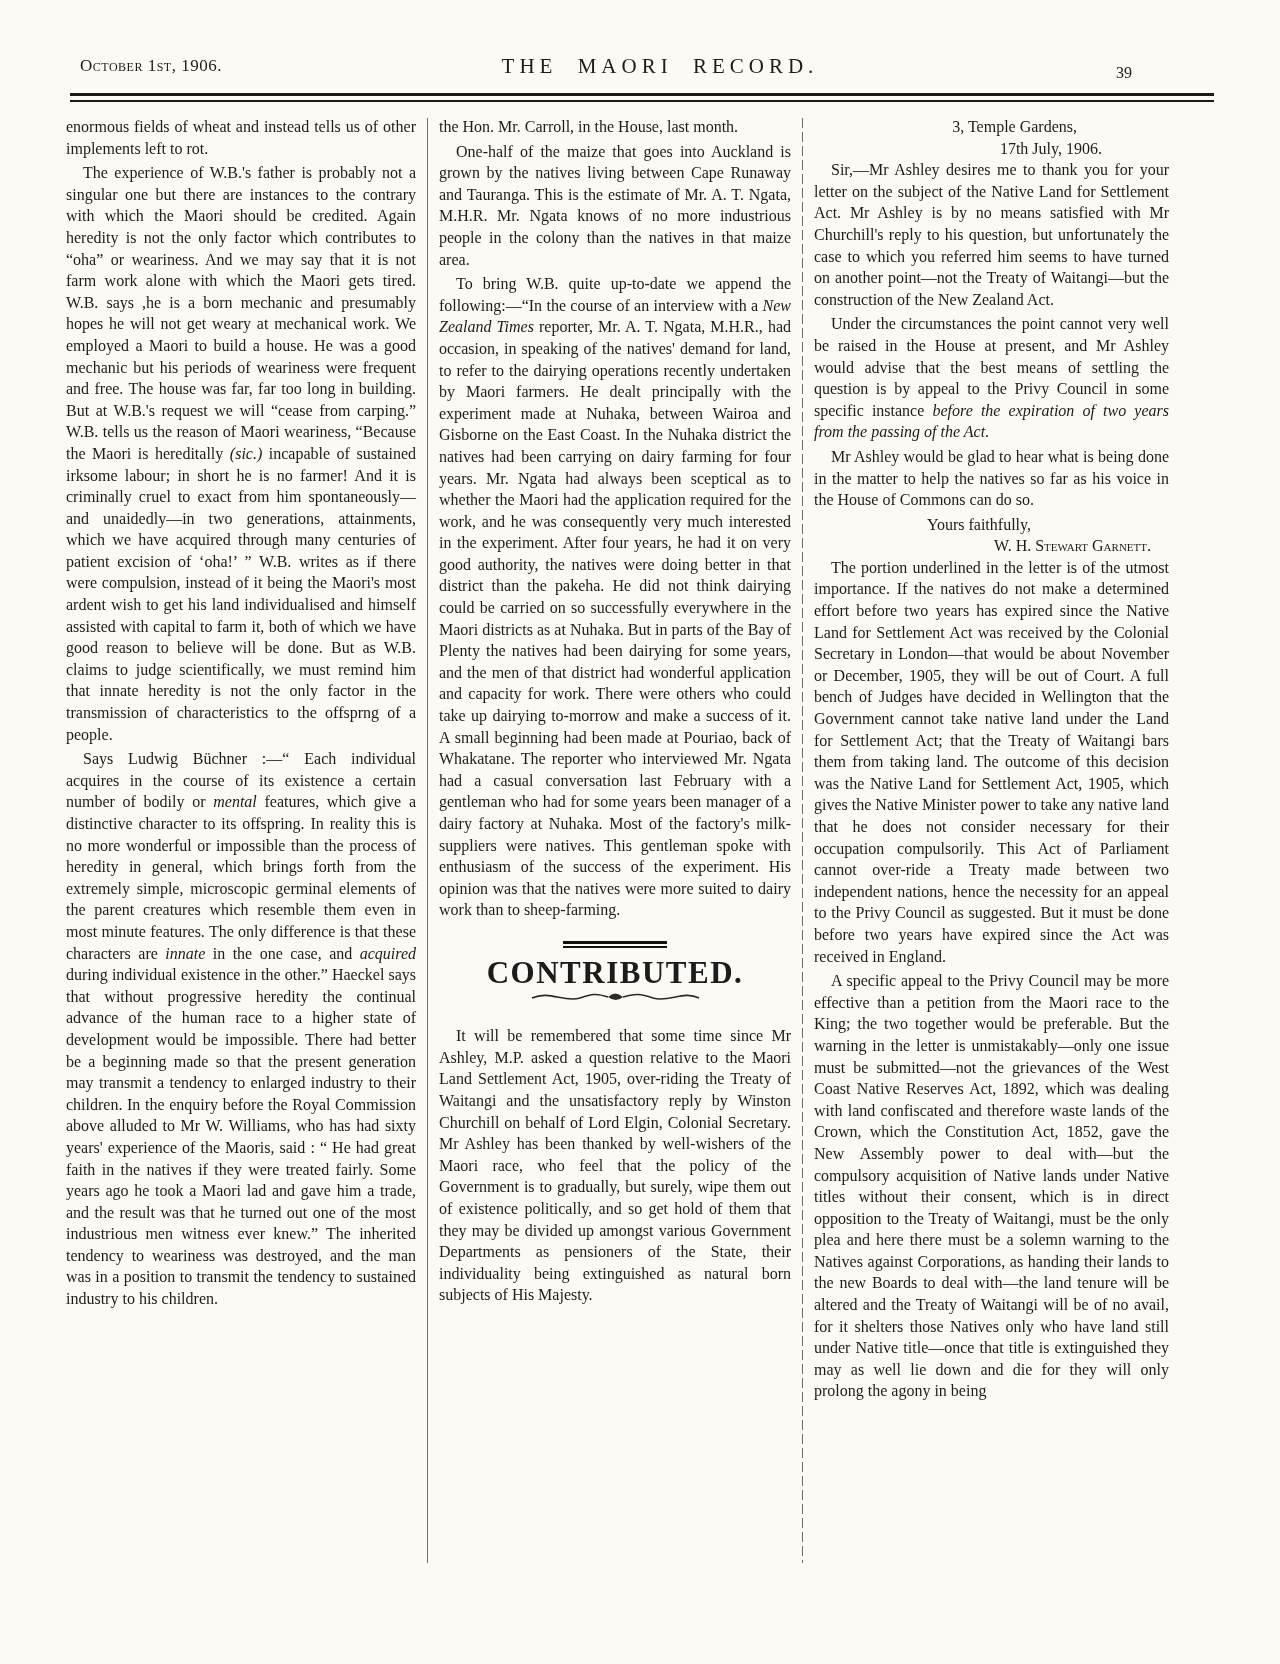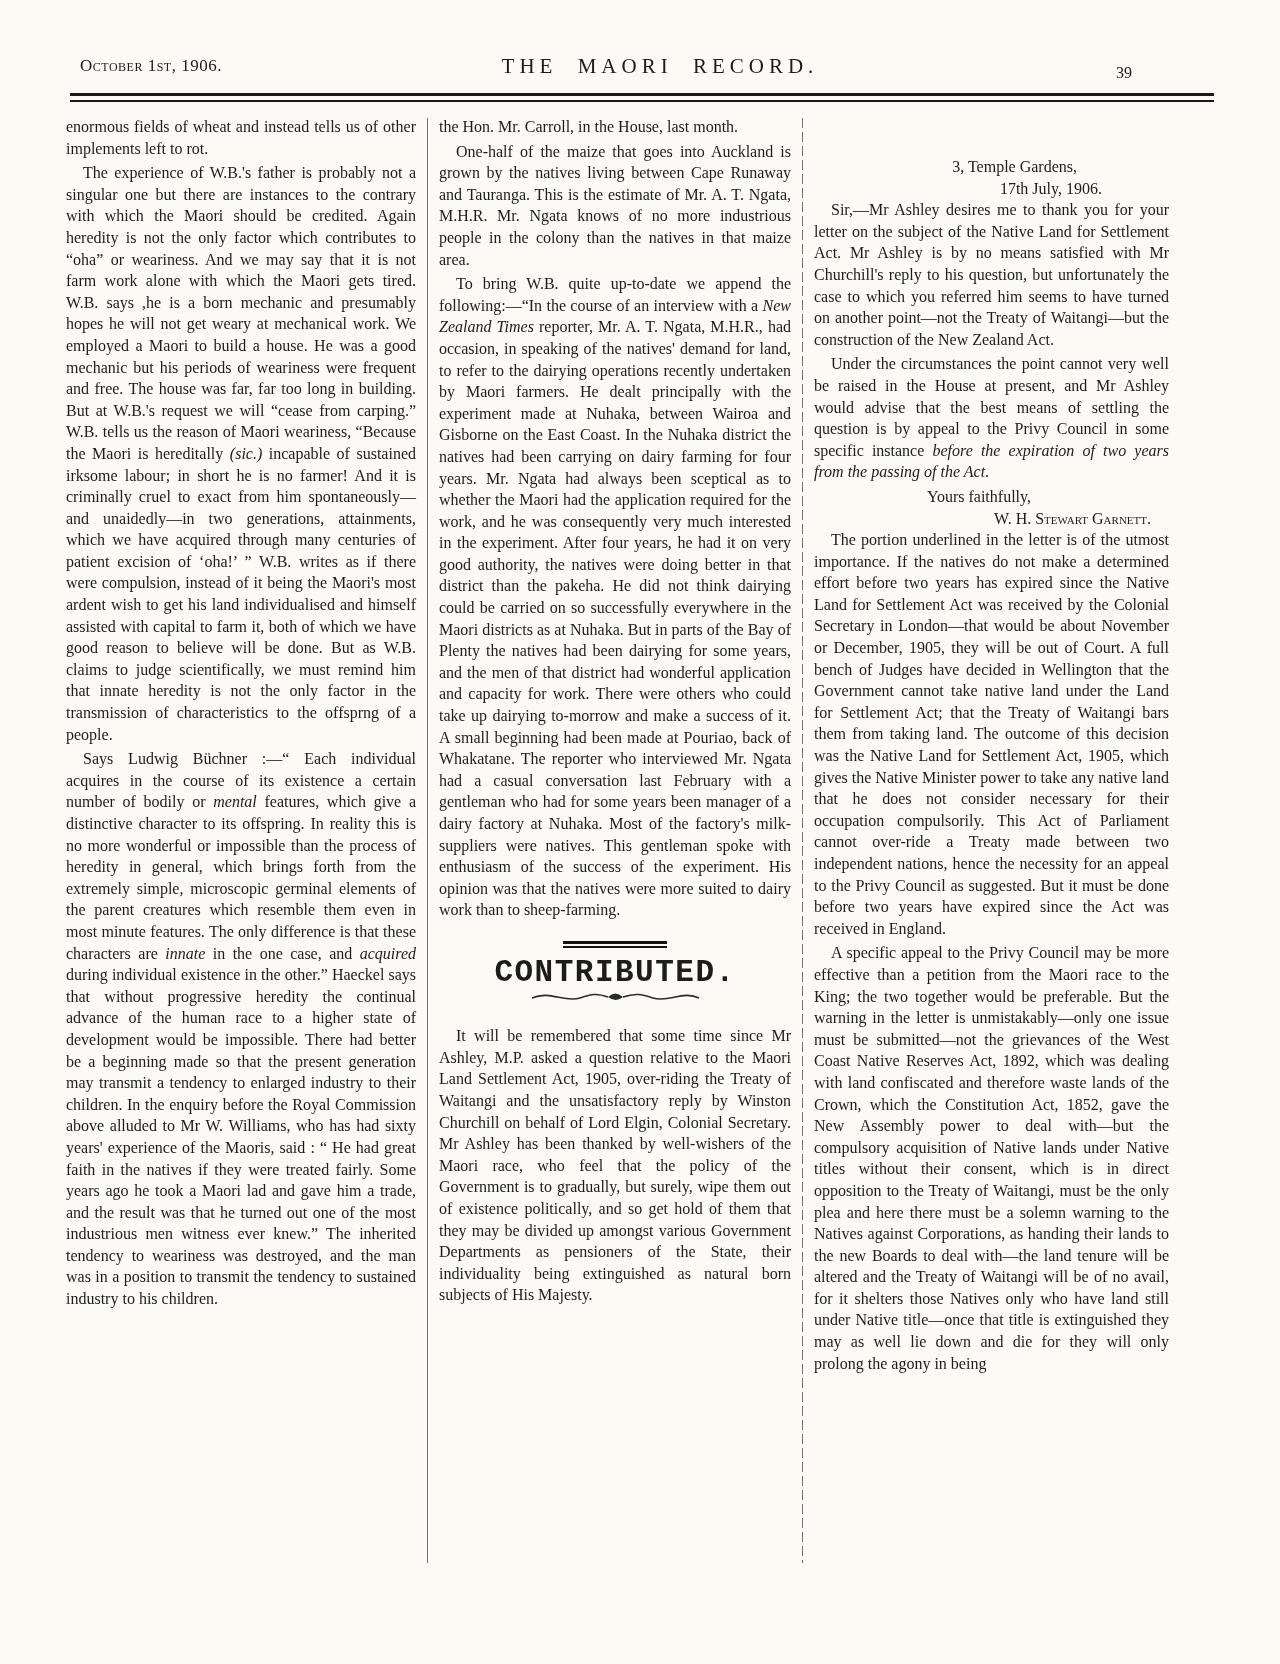--- a/index.html
+++ b/index.html
@@ -17,21 +17,21 @@
   .header-rule { position:absolute; left:70px; right:66px; top:93px; height:9px; border-top:3px solid #1a1a1a; border-bottom:2px solid #1a1a1a; }
   .columns { position:absolute; left:66px; top:116px; display:grid; grid-template-columns:350px 1px 352px 1px 355px; column-gap:13px;gap:11px; }
   .col { font-size:16px; line-height:21.6px; text-align:justify; }
   .vrule { background:#6f6f6f; height:1445px; margin-top:2px; }
   .vrule.dashed { background:repeating-linear-gradient(#6f6f6f 0 10px, transparent 10px 14px); }
   .para { margin:0 0 3px 0; }
   .para.indent { text-indent:17px; }
   .line-right { text-align:right; }
   .sc { font-variant:small-caps; }
   .section-divider { width:104px; margin:20px auto 14px; border-top:3px solid #121212; border-bottom:2px solid #121212; height:7px; }
-  .section-heading { text-align:center; font-size:31px; font-weight:bold; letter-spacing:1.5px; margin:2px 0 4px; font-family:Liberation Mono, monospace; }
+  .section-heading { text-align:center; font-size:31px; font-weight:bold; letter-spacing:1.5px; margin:2px 0 4px; font-family:Liberation Serif, serif; }
   .flourish { text-align:center; margin:0 0 14px; }
   i { font-style:italic; }
 </style>
 </head>
 <body>
 
 <div class="header-date">October 1st, 1906.</div>
 <div class="masthead">THE  MAORI  RECORD.</div>
 <div class="page-number">39</div>
 <div class="header-rule"></div>
@@ -51,22 +51,23 @@
       <h2 class="section-heading">CONTRIBUTED.</h2>
       <div class="flourish"><svg width="175" height="18" viewBox="0 0 175 18">
           <path d="M4 10 C 22 2, 36 15, 52 10 C 64 6, 68 5, 80 9" fill="none" stroke="#2a2a2a" stroke-width="1.6"></path>
           <path d="M95 9 C 107 5, 113 6, 125 10 C 141 15, 155 2, 171 10" fill="none" stroke="#2a2a2a" stroke-width="1.6"></path>
           <path d="M80 9 q 7 -7 15 0 q -7 6 -15 0 Z" fill="#2a2a2a"></path>
         </svg></div>
       <p class="para indent"><span>It will be remembered that some time since Mr Ashley, M.P. asked a question relative to the Maori Land Settlement Act, 1905, over-riding the Treaty of Waitangi and the unsatisfactory reply by Winston Churchill on behalf of Lord Elgin, Colonial Secretary.  Mr Ashley has been thanked by well-wishers of the Maori race, who feel that the policy of the Government is to gradually, but surely, wipe them out of existence politically, and so get hold of them that they may be divided up amongst various Government Departments as pensioners of the State, their individuality being extinguished as natural born subjects of His Majesty.</span></p>
     </div>
   <div class="vrule dashed"></div>
   <div class="col">
-      <div class="line-right" style="padding-right: 92px; margin-top: 40px;"><span>3, Temple Gardens,</span></div>
+      <div class="line-right" style="padding-right: 92px;"><span>3, Temple Gardens,</span></div>
       <div class="line-right" style="padding-right: 67px;"><span>17th July, 1906.</span></div>
       <p class="para indent"><span>Sir,—Mr Ashley desires me to thank you for your letter on the subject of the Native Land for Settlement Act.  Mr Ashley is by no means satisfied with Mr Churchill's reply to his question, but unfortunately the case to which you referred him seems to have turned on another point—not the Treaty of Waitangi—but the construction of the New Zealand Act.</span></p>
       <p class="para indent"><span>Under the circumstances the point cannot very well be raised in the House at present, and Mr Ashley would advise that the best means of settling the question is by appeal to the Privy Council in some specific instance </span><i>before the expiration of two years from the passing of the Act</i><span>.</span></p>
+      <p class="para indent"><span>Mr Ashley would be glad to hear what is being done in the matter to help the natives so far as his voice in the House of Commons can do so.</span></p>
       <div class="line-right" style="padding-right: 138px;"><span>Yours faithfully,</span></div>
       <div class="line-right" style="padding-right: 18px;"><span class="sc">W. H. Stewart Garnett.</span></div>
       <p class="para indent"><span>The portion underlined in the letter is of the utmost importance.  If the natives do not make a determined effort before two years has expired since the Native Land for Settlement Act was received by the Colonial Secretary in London—that would be about November or December, 1905, they will be out of Court.  A full bench of Judges have decided in Wellington that the Government cannot take native land under the Land for Settlement Act; that the Treaty of Waitangi bars them from taking land.  The outcome of this decision was the Native Land for Settlement Act, 1905, which gives the Native Minister power to take any native land that he does not consider necessary for their occupation compulsorily.  This Act of Parliament cannot over-ride a Treaty made between two independent nations, hence the necessity for an appeal to the Privy Council as suggested.  But it must be done before two years have expired since the Act was received in England.</span></p>
       <p class="para indent"><span>A specific appeal to the Privy Council may be more effective than a petition from the Maori race to the King;  the two together would be preferable.  But the warning in the letter is unmistakably—only one issue must be submitted—not the grievances of the West Coast Native Reserves Act, 1892, which was dealing with land confiscated and therefore waste lands of the Crown, which the Constitution Act, 1852, gave the New Assembly power to deal with—but the compulsory acquisition of Native lands under Native titles without their consent, which is in direct opposition to the Treaty of Waitangi, must be the only plea and here there must be a solemn warning to the Natives against Corporations, as handing their lands to the new Boards to deal with—the land tenure will be altered and the Treaty of Waitangi will be of no avail, for it shelters those Natives only who have land still under Native title—once that title is extinguished they may as well lie down and die for they will only prolong the agony in being</span></p>
     </div>
 </div>
 
 </body></html>

